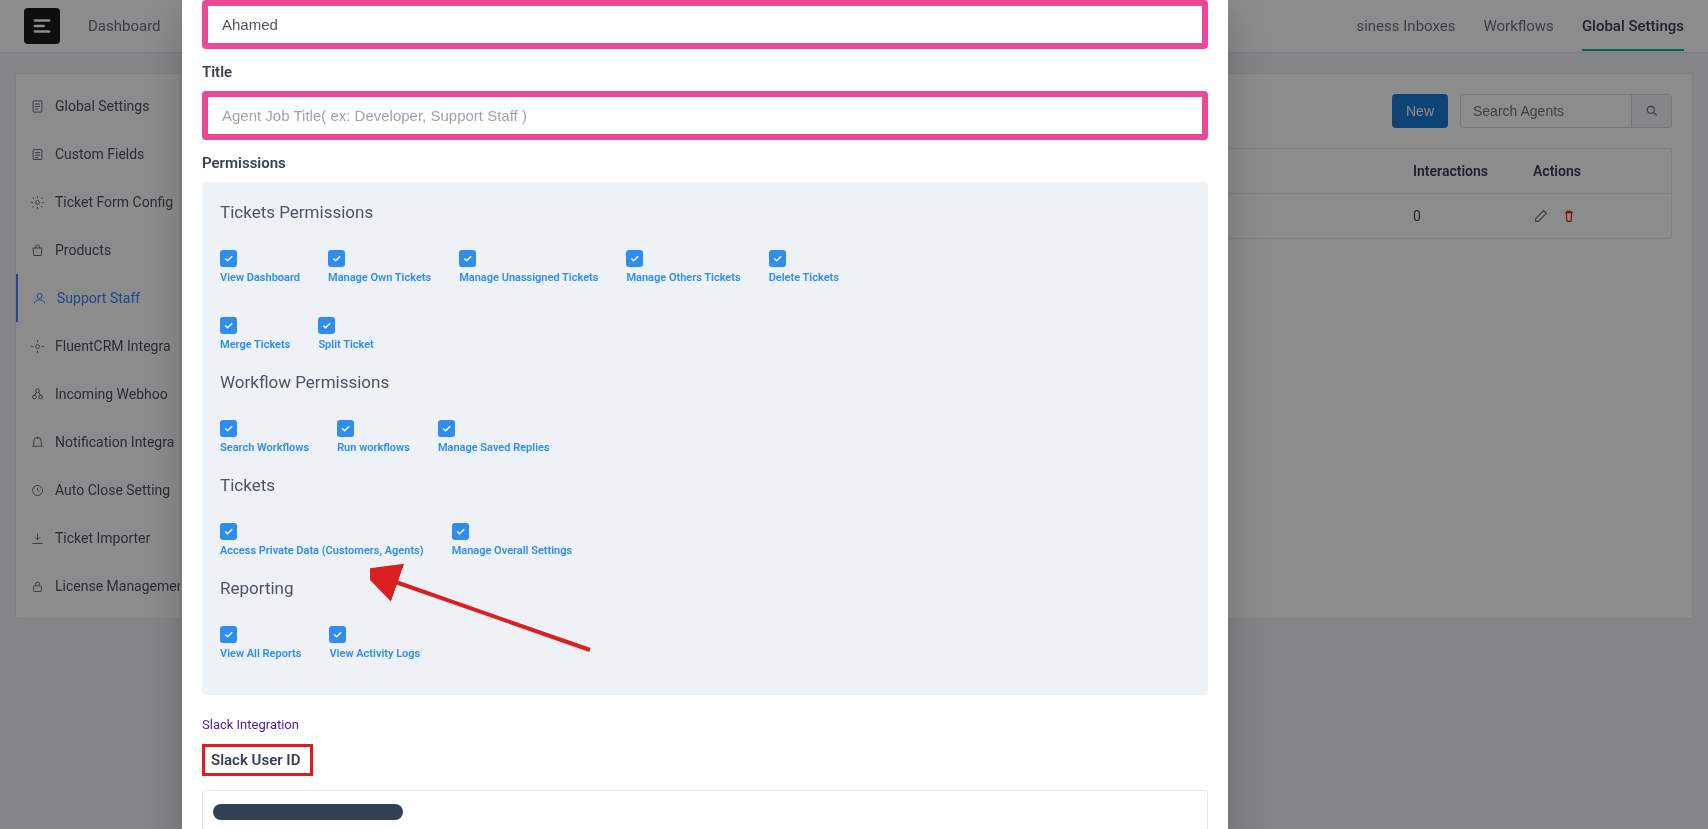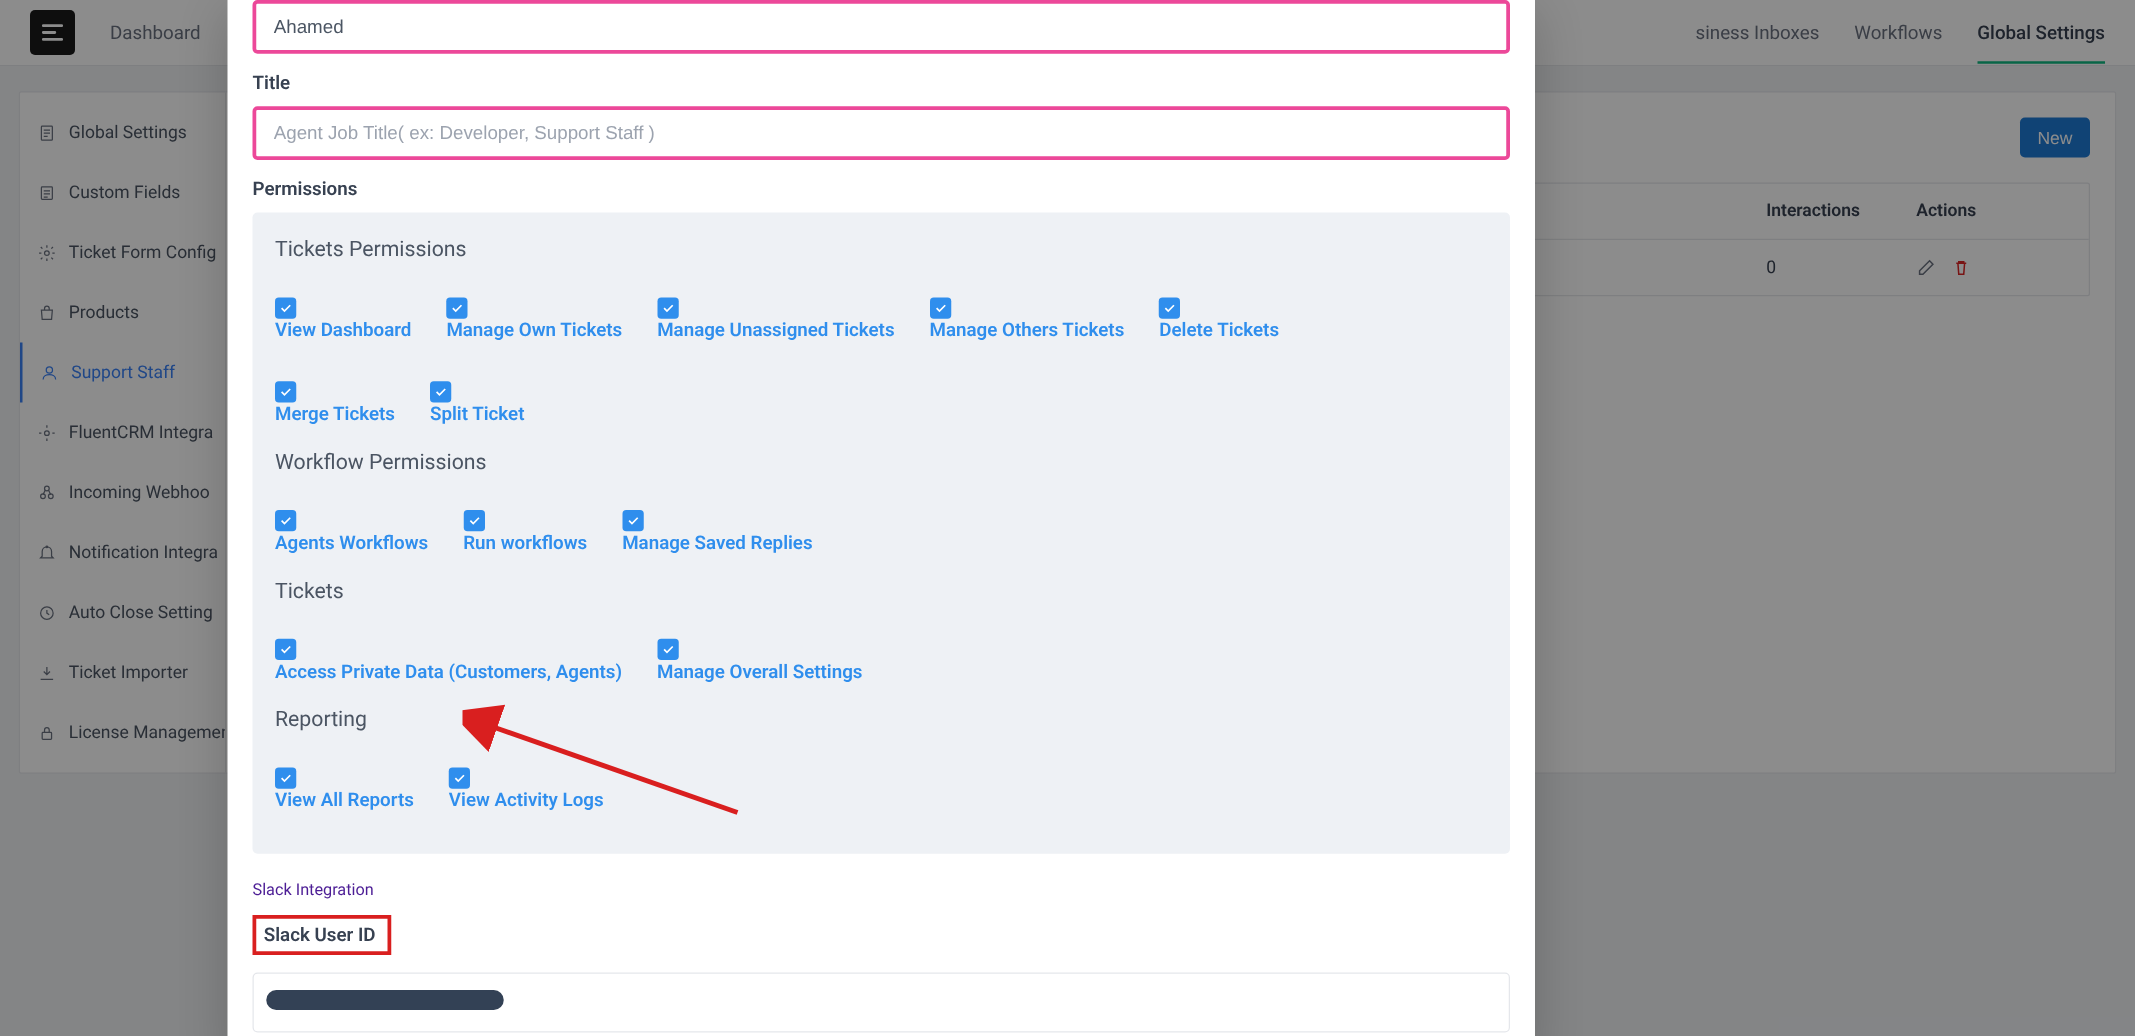--- a/index.html
+++ b/index.html
@@ -69,37 +69,37 @@
   left:182px; top:0;
   width:1046px;
   background:#fff;
   border-radius:0 0 4px 4px;
   box-shadow:0 10px 40px rgba(0,0,0,0.2);
 }
 .modal-body { padding:0 20px 20px 20px; }
 .fld { margin-bottom:14px; }
 .fld label { display:block; font-weight:600; font-size:15px; color:#374151; margin-bottom:10px; margin-top:14px; }
 .fld input[type=text] {
-  width:100%; border:3px solid #ec4899; border-radius:4px;
+  width:100%; border:6px solid #ec4899; border-radius:4px;
   padding:10px 14px; font-size:15px; color:#4b5563; outline:none;
 }
 .fld input::placeholder { color:#9ca3af; }
 .perm-box {
   background:#eef1f5; border-radius:4px; padding:20px 18px 16px 18px;
 }
 .perm-heading { font-size:17px; color:#4b5563; margin:10px 0 14px 0; }
 .perm-heading:first-child { margin-top:0; }
 .perm-row { display:flex; flex-wrap:wrap; gap:28px; row-gap:14px; margin-bottom:8px; }
 .perm-item { display:flex; align-items:center; gap:8px; cursor:pointer; }
 .perm-check {
   width:17px; height:17px; background:#2F8EED; border-radius:3px;
   display:flex; align-items:center; justify-content:center;
 }
 .perm-check svg { width:11px; height:11px; stroke:#fff; stroke-width:3; fill:none; }
-.perm-label { color:#2F8EED; font-size:15px; }
+.perm-label { color:#2F8EED; font-size:11px; }
 
 .slack-h { font-size:13px; color:#4c1d95; margin:22px 0 12px 0; }
 .slack-label-wrap {
   border:3px solid #d91f1f; display:inline-block;
   padding:3px 10px 4px 6px; margin-bottom:14px;
 }
 .slack-label-wrap span { font-weight:600; font-size:15px; color:#374151; }
 .redacted {
   display:inline-block; width:190px; height:16px;
   background:#334155; border-radius:10px; margin:5px 0;
@@ -208,20 +208,29 @@
             <rect x="6" y="11" width="12" height="9" rx="1"></rect>
             <path d="M9 11V8a3 3 0 016 0v3"></path>
           </svg>
       <span>License Managemen</span>
     </div>
   </div>
 
   <div class="content">
     <div class="toolbar">
       <button class="btn-new">New</button>
+      <div class="search-wrap">
+        <input type="text" placeholder="Search Agents" style="">
+        <button class="search-btn">
+          <svg viewBox="0 0 24 24">
+                <circle cx="10" cy="10" r="6"></circle>
+                <path d="M20 20l-5-5"></path>
+              </svg>
+        </button>
+      </div>
     </div>
     <div class="table">
       <div class="table-head">
         <div style="flex:1"></div>
         <div class="col-interactions">Interactions</div>
         <div class="col-actions">Actions</div>
       </div>
       <div class="table-row">
         <div style="flex:1"></div>
         <div class="col-interactions">0</div>
@@ -292,21 +301,21 @@
                 </svg>
               </span><span class="perm-label">Split Ticket</span></label>
         </div>
 
         <div class="perm-heading">Workflow Permissions</div>
         <div class="perm-row">
           <label class="perm-item"><span class="perm-check">
                 <svg viewBox="0 0 24 24">
                   <path d="M5 12l5 5L20 7"></path>
                 </svg>
-              </span><span class="perm-label">Agents Workflows</span></label>
+              </span><span class="perm-label">Search Workflows</span></label>
           <label class="perm-item"><span class="perm-check">
                 <svg viewBox="0 0 24 24">
                   <path d="M5 12l5 5L20 7"></path>
                 </svg>
               </span><span class="perm-label">Run workflows</span></label>
           <label class="perm-item"><span class="perm-check">
                 <svg viewBox="0 0 24 24">
                   <path d="M5 12l5 5L20 7"></path>
                 </svg>
               </span><span class="perm-label">Manage Saved Replies</span></label>

